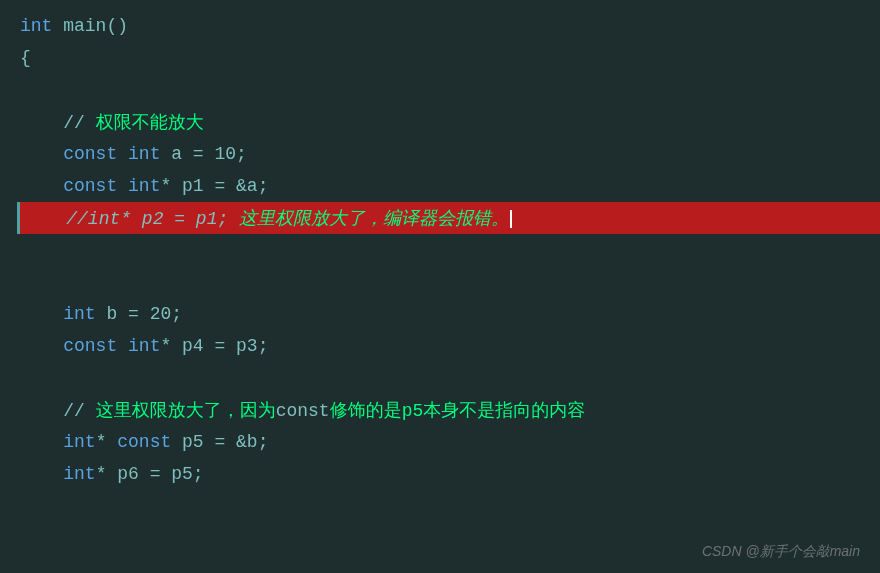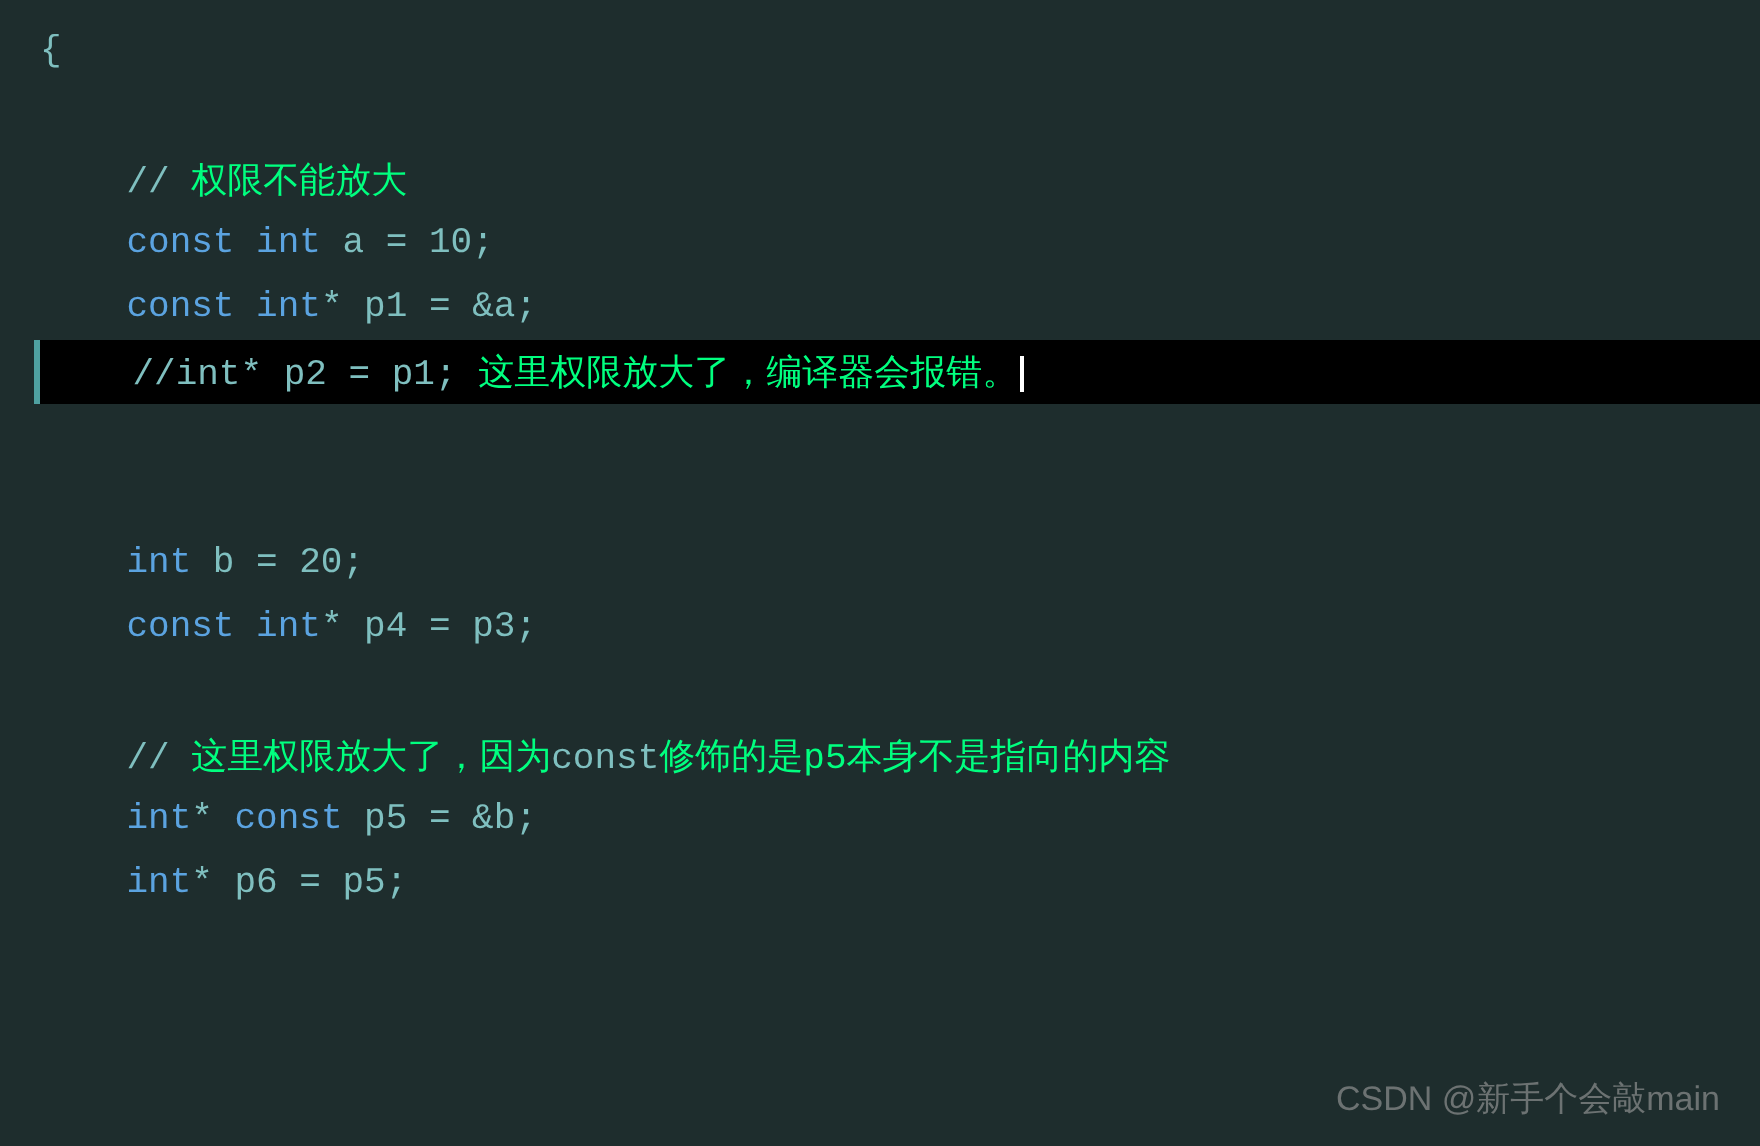--- a/index.html
+++ b/index.html
@@ -27,54 +27,59 @@
 
     .line {
       display: flex;
       align-items: center;
       min-height: 32px;
       padding: 1px 0;
       position: relative;
     }
 
     .line.highlighted {
-      background-color: #000000;
+      background-color: #b91c1c;
       border-left: 3px solid #4fa0a0;
       margin-left: -3px;
       padding-left: 3px;
+      font-style: italic;
     }
 
     .line-content {
       white-space: pre;
       display: inline;
     }
 
     .watermark {
       position: absolute;
       bottom: 12px;
       right: 20px;
       color: rgba(160, 160, 160, 0.6);
       font-family: Arial, sans-serif;
-      font-size: 17px;
+      font-size: 14px;
+      font-style: italic;
     }
 
     .cursor {
       display: inline-block;
       width: 2px;
       height: 18px;
       background-color: #ffffff;
       vertical-align: middle;
       margin-left: 1px;
     }
   </style>
 </head>
 <body>
 
 <div class="code-container">
   <div id="code-lines">
+      <div class="line">
+        <span class="line-content"><span style="color: rgb(91, 163, 224);">int</span><span style="color: rgb(127, 191, 191);"> main()</span></span>
+      </div>
       <div class="line">
         <span class="line-content"><span style="color: rgb(127, 191, 191);">{</span></span>
       </div>
       <div class="line">
         <span class="line-content"></span>
       </div>
       <div class="line">
         <span class="line-content"><span style="color: rgb(127, 191, 191);">    </span><span style="color: rgb(127, 191, 191);">// </span><span style="color: rgb(0, 255, 127);">权限不能放大</span></span>
       </div>
       <div class="line">

